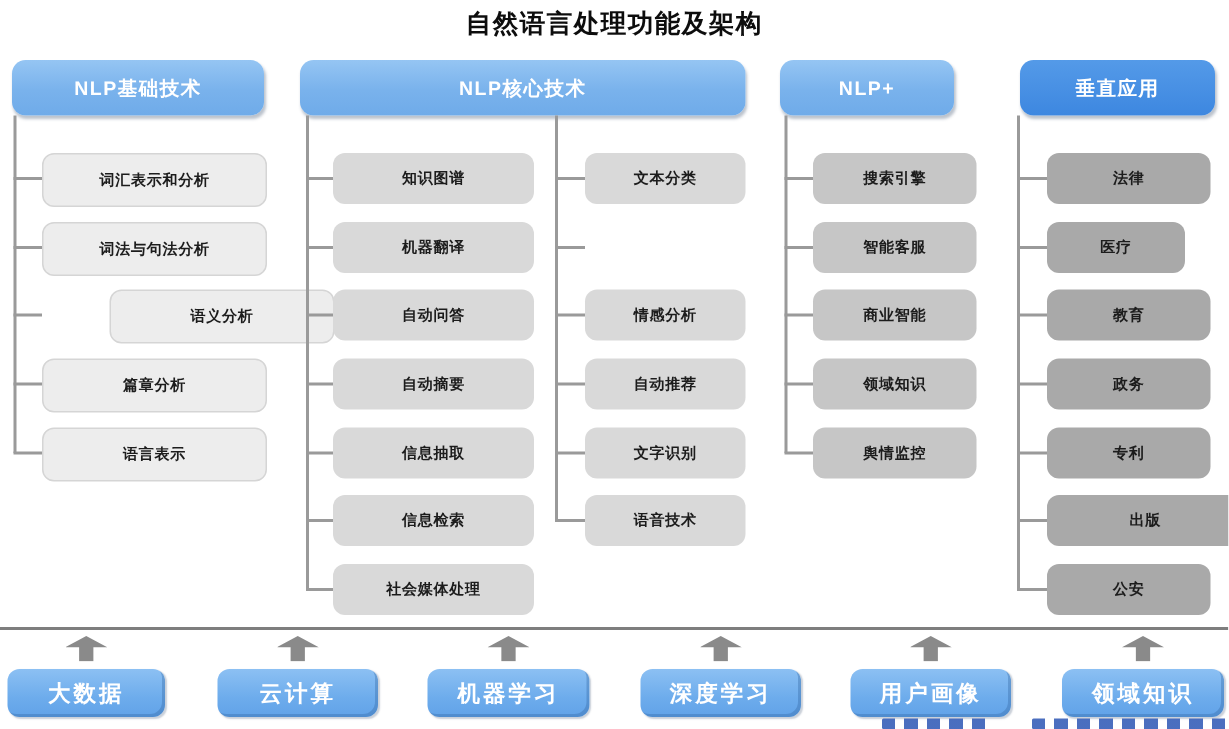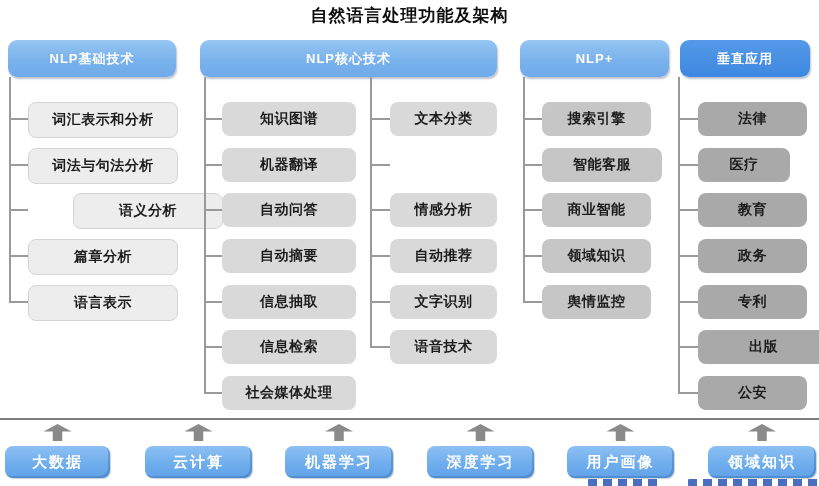--- a/index.html
+++ b/index.html
@@ -15,21 +15,21 @@
     position:absolute;height:37px;border-radius:9px;
     display:flex;align-items:center;justify-content:center;
     color:#ffffff;font-size:13px;font-weight:bold;letter-spacing:1px;
     box-shadow:1px 2px 2px rgba(60,80,110,0.35);
   }
   .hdr.light{background:linear-gradient(180deg,#95c5f3 0%,#79b2ec 55%,#6fabe9 100%);}
   .hdr.dark{background:linear-gradient(180deg,#549ae8 0%,#3d87e0 100%);}
   .node{
     position:absolute;height:34px;border-radius:8px;
     display:flex;align-items:center;justify-content:center;
-    color:#1c1c1c;font-size:14px;font-weight:600;letter-spacing:0.5px;
+    color:#1c1c1c;font-size:10px;font-weight:600;letter-spacing:0.5px;
   }
   .vline,.tick{position:absolute;background:#9a9a9a;}
   .sep{position:absolute;left:0;top:418px;width:819px;height:2px;background:#7e7e7e;}
   .arrow{
     position:absolute;width:28px;height:17px;background:#8a8a8a;
     clip-path:polygon(50% 0,100% 44%,67% 44%,67% 100%,33% 100%,33% 44%,0 44%);
   }
   .fbox{
     position:absolute;height:32px;border-radius:8px;
     background:linear-gradient(180deg,#8cc0f3 0%,#6dacec 60%,#61a2e8 100%);
@@ -45,21 +45,21 @@
 </style>
 </head>
 <body>
 
 <div id="stage">
   <div id="title">自然语言处理功能及架构</div>
   <div class="sep"></div>
 
 <div class="hdr light" style="left: 8px; top: 40px; width: 168px;">NLP基础技术</div>
     <div class="hdr light" style="left: 200px; top: 40px; width: 297px;">NLP核心技术</div>
-    <div class="hdr light" style="left: 520px; top: 40px; width: 149px;">NLP+</div>
+    <div class="hdr light" style="left: 520px; top: 40px; width: 116px;">NLP+</div>
     <div class="hdr dark" style="left: 680px; top: 40px; width: 130px;">垂直应用</div>
     <div class="vline" style="left: 9px; top: 77px; width: 1.5px; height: 225px;"></div>
     <div class="tick" style="left: 9px; top: 118px; width: 19px; height: 1.5px;"></div>
     <div class="node" style="left: 28px; top: 102px; width: 148px; background: rgb(237, 237, 237); border: 1px solid rgb(213, 213, 213);">词汇表示和分析</div>
     <div class="tick" style="left: 9px; top: 164px; width: 19px; height: 1.5px;"></div>
     <div class="node" style="left: 28px; top: 148px; width: 148px; background: rgb(237, 237, 237); border: 1px solid rgb(213, 213, 213);">词法与句法分析</div>
     <div class="tick" style="left: 9px; top: 209px; width: 19px; height: 1.5px;"></div>
     <div class="node" style="left: 28px; top: 193px; width: 148px; background: rgb(237, 237, 237); border: 1px solid rgb(213, 213, 213); margin-left: 45px;">语义分析</div>
     <div class="tick" style="left: 9px; top: 255px; width: 19px; height: 1.5px;"></div>
     <div class="node" style="left: 28px; top: 239px; width: 148px; background: rgb(237, 237, 237); border: 1px solid rgb(213, 213, 213);">篇章分析</div>
@@ -89,21 +89,21 @@
     <div class="tick" style="left: 370px; top: 255px; width: 20px; height: 1.5px;"></div>
     <div class="node" style="left: 390px; top: 239px; width: 107px; background: rgb(217, 217, 217); border: none;">自动推荐</div>
     <div class="tick" style="left: 370px; top: 301px; width: 20px; height: 1.5px;"></div>
     <div class="node" style="left: 390px; top: 285px; width: 107px; background: rgb(217, 217, 217); border: none;">文字识别</div>
     <div class="tick" style="left: 370px; top: 346px; width: 20px; height: 1.5px;"></div>
     <div class="node" style="left: 390px; top: 330px; width: 107px; background: rgb(217, 217, 217); border: none; text-align: center;">语音技术</div>
     <div class="vline" style="left: 523px; top: 77px; width: 1.5px; height: 225px;"></div>
     <div class="tick" style="left: 523px; top: 118px; width: 19px; height: 1.5px;"></div>
     <div class="node" style="left: 542px; top: 102px; width: 109px; background: rgb(198, 198, 198); border: none;">搜索引擎</div>
     <div class="tick" style="left: 523px; top: 164px; width: 19px; height: 1.5px;"></div>
-    <div class="node" style="left: 542px; top: 148px; width: 120px; background: rgb(198, 198, 198); border: none;">智能客服</div>
+    <div class="node" style="left: 542px; top: 148px; width: 109px; background: rgb(198, 198, 198); border: none;">智能客服</div>
     <div class="tick" style="left: 523px; top: 209px; width: 19px; height: 1.5px;"></div>
     <div class="node" style="left: 542px; top: 193px; width: 109px; background: rgb(198, 198, 198); border: none;">商业智能</div>
     <div class="tick" style="left: 523px; top: 255px; width: 19px; height: 1.5px;"></div>
     <div class="node" style="left: 542px; top: 239px; width: 109px; background: rgb(198, 198, 198); border: none;">领域知识</div>
     <div class="tick" style="left: 523px; top: 301px; width: 19px; height: 1.5px;"></div>
     <div class="node" style="left: 542px; top: 285px; width: 109px; background: rgb(198, 198, 198); border: none;">舆情监控</div>
     <div class="vline" style="left: 678px; top: 77px; width: 1.5px; height: 316px;"></div>
     <div class="tick" style="left: 678px; top: 118px; width: 20px; height: 1.5px;"></div>
     <div class="node" style="left: 698px; top: 102px; width: 109px; background: rgb(169, 169, 169); border: none;">法律</div>
     <div class="tick" style="left: 678px; top: 164px; width: 20px; height: 1.5px;"></div>

